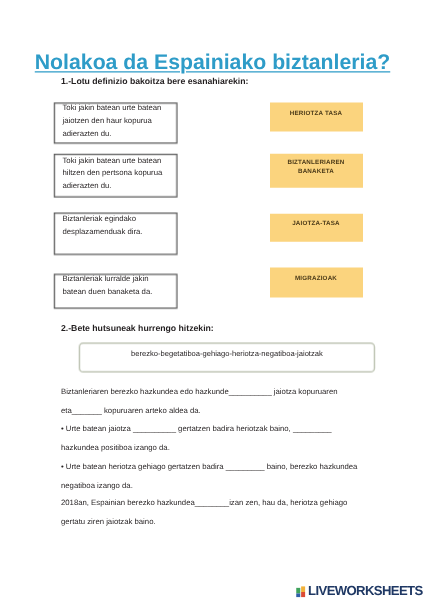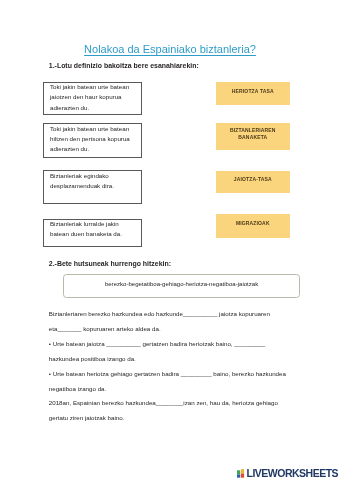--- a/index.html
+++ b/index.html
@@ -2,21 +2,21 @@
 <html><head>
 <meta charset="utf-8">
 <title>Worksheet</title>
 <style>
   html,body{margin:0;padding:0;}
   body{width:340px;height:480px;background:#ffffff;font-family:"Liberation Sans",sans-serif;overflow:hidden;}
   .page{position:relative;width:340px;height:480px;background:#fff;}
   .page *{transform:translateZ(0);}
 
   .title{position:absolute;left:0;right:0;top:43px;text-align:center;
-         font-size:11px;font-weight:normal;color:#2e9cc8;line-height:13px;}
+         font-size:17px;font-weight:bold;color:#2e9cc8;line-height:13px;}
   .title u{text-decoration-thickness:1px;text-underline-offset:2px;}
 
   .qhead{position:absolute;left:48.8px;font-size:6.95px;font-weight:bold;color:#231f20;line-height:8px;}
 
   .defbox{position:absolute;left:43.4px;width:98.2px;border:0.8px solid #595959;background:#fff;
           box-sizing:border-box;font-size:6.2px;color:#231f20;line-height:10.3px;}
   .defbox > span{position:absolute;left:5.6px;top:-0.8px;right:3px;display:block;}
 
   .tagbox{position:absolute;left:215.8px;width:74px;background:#fbd47e;box-sizing:border-box;
           display:flex;align-items:center;justify-content:center;text-align:center;

